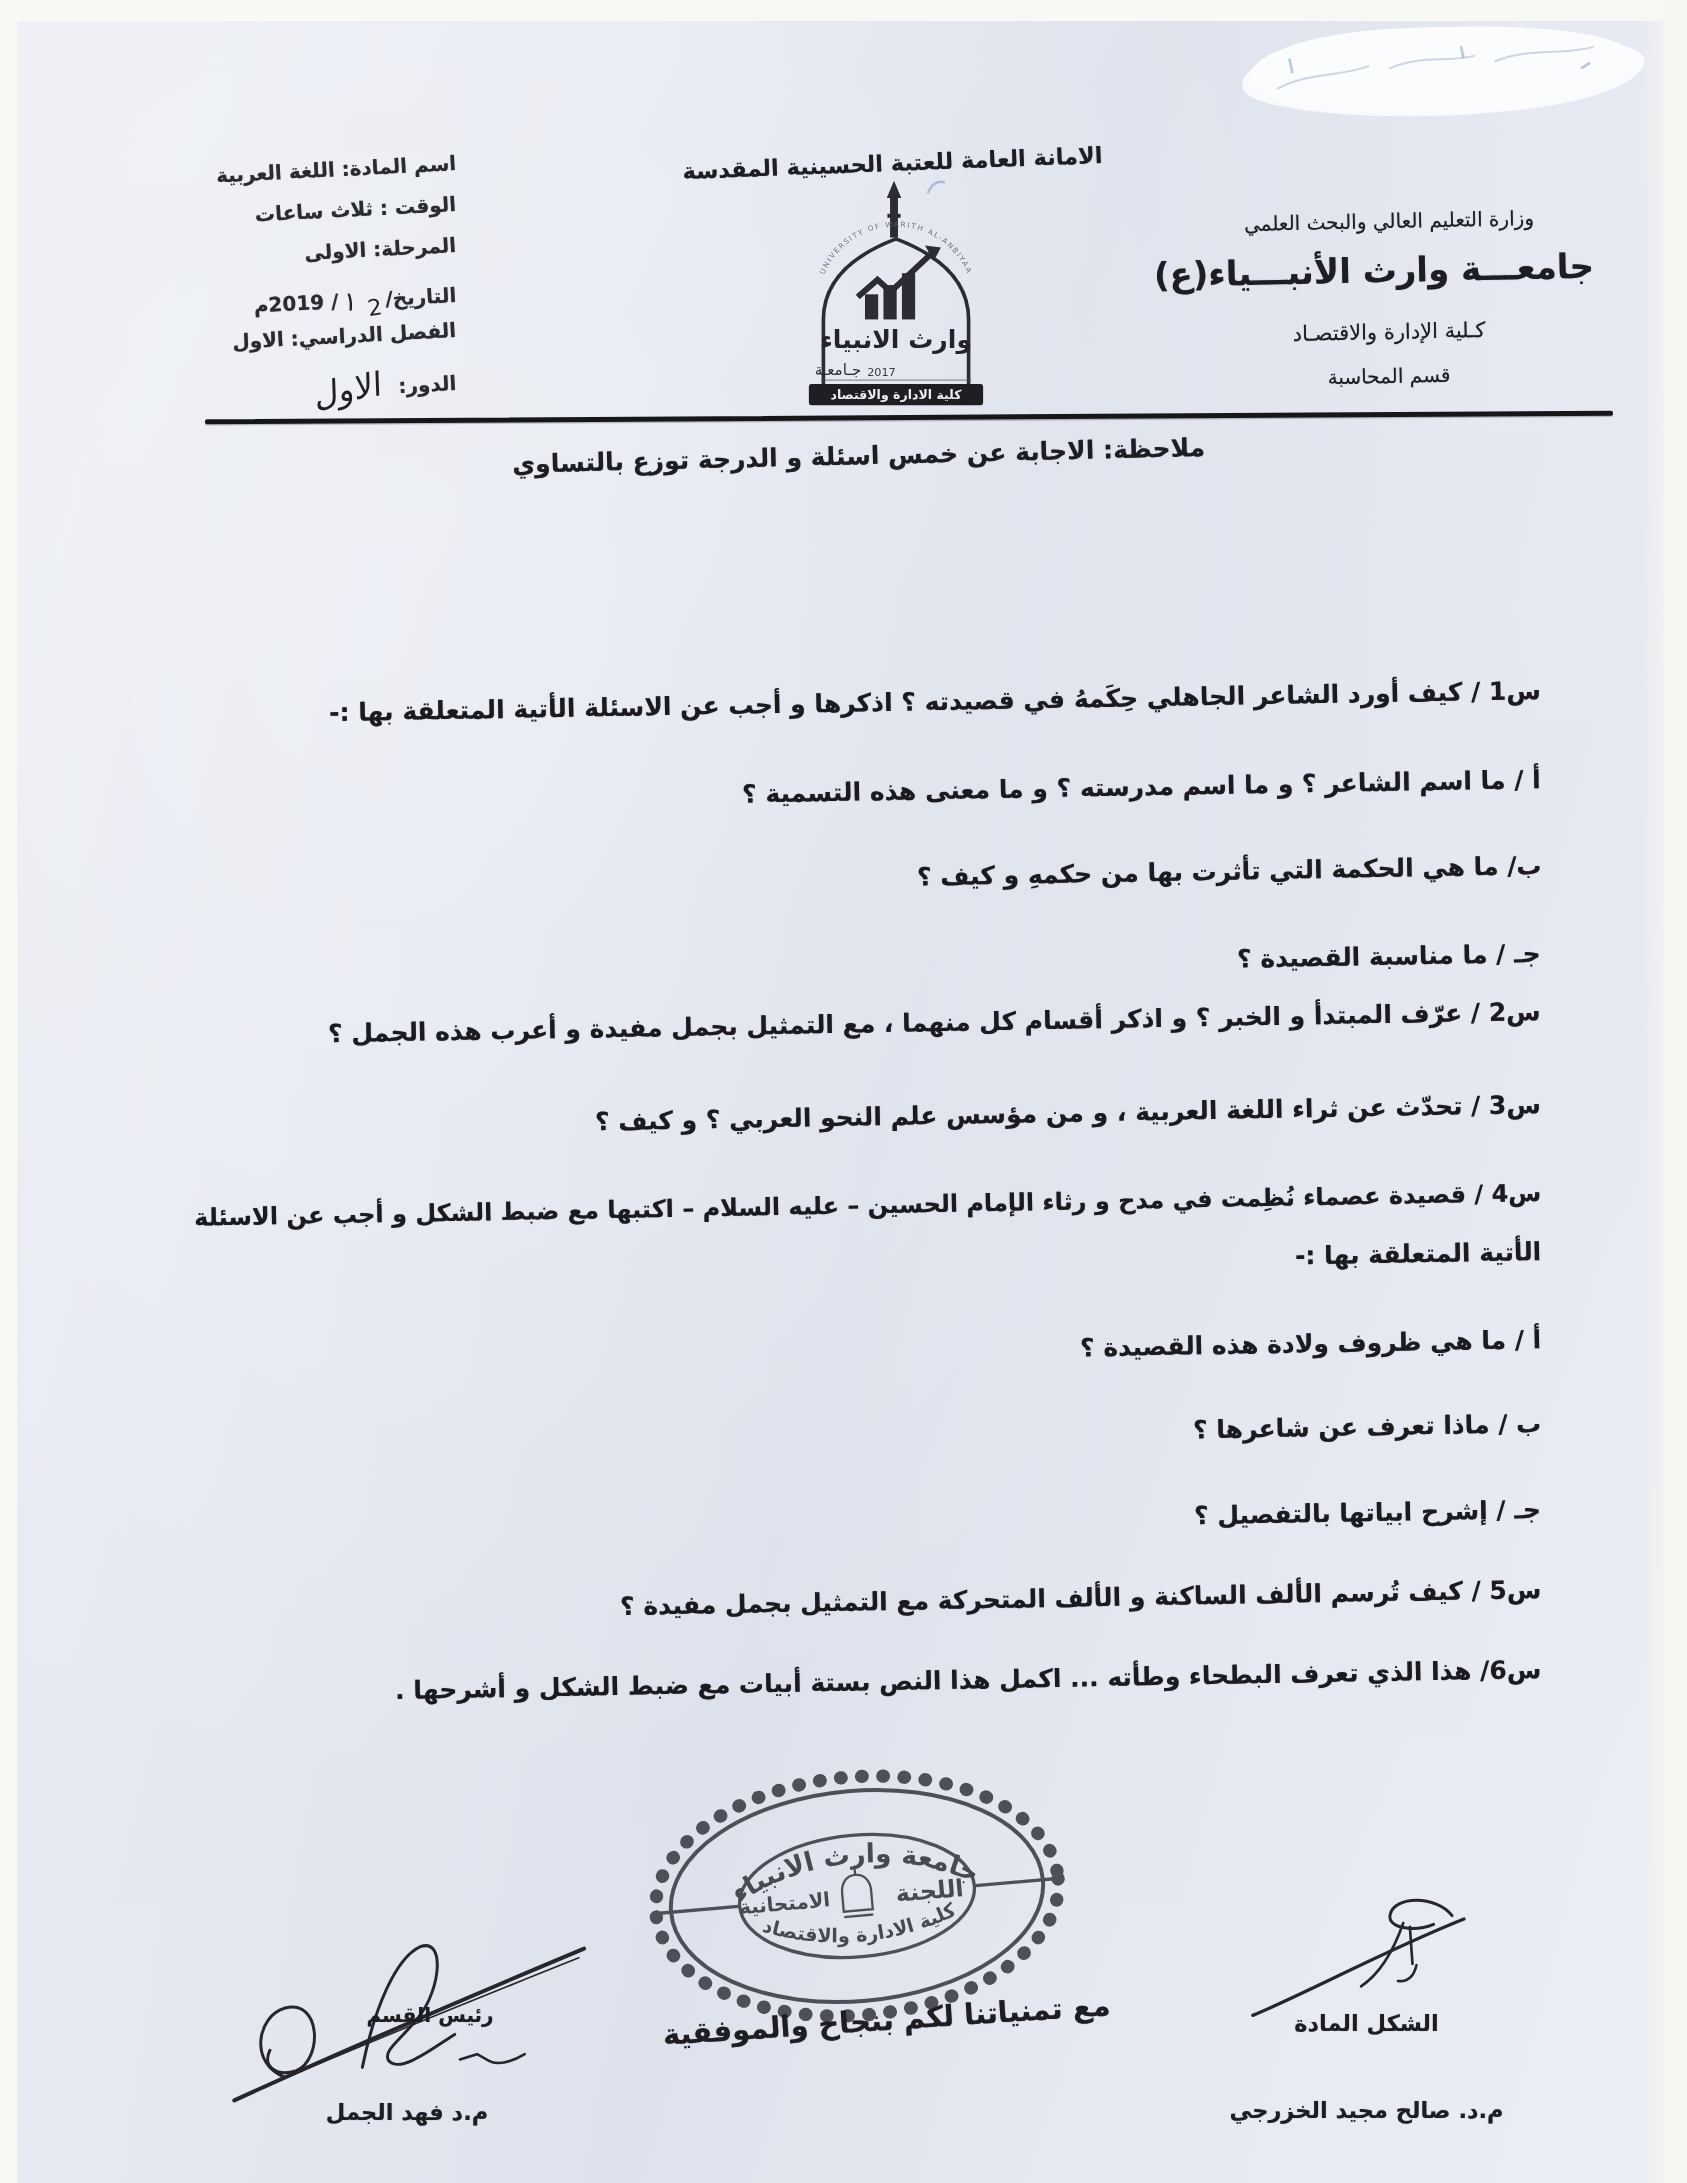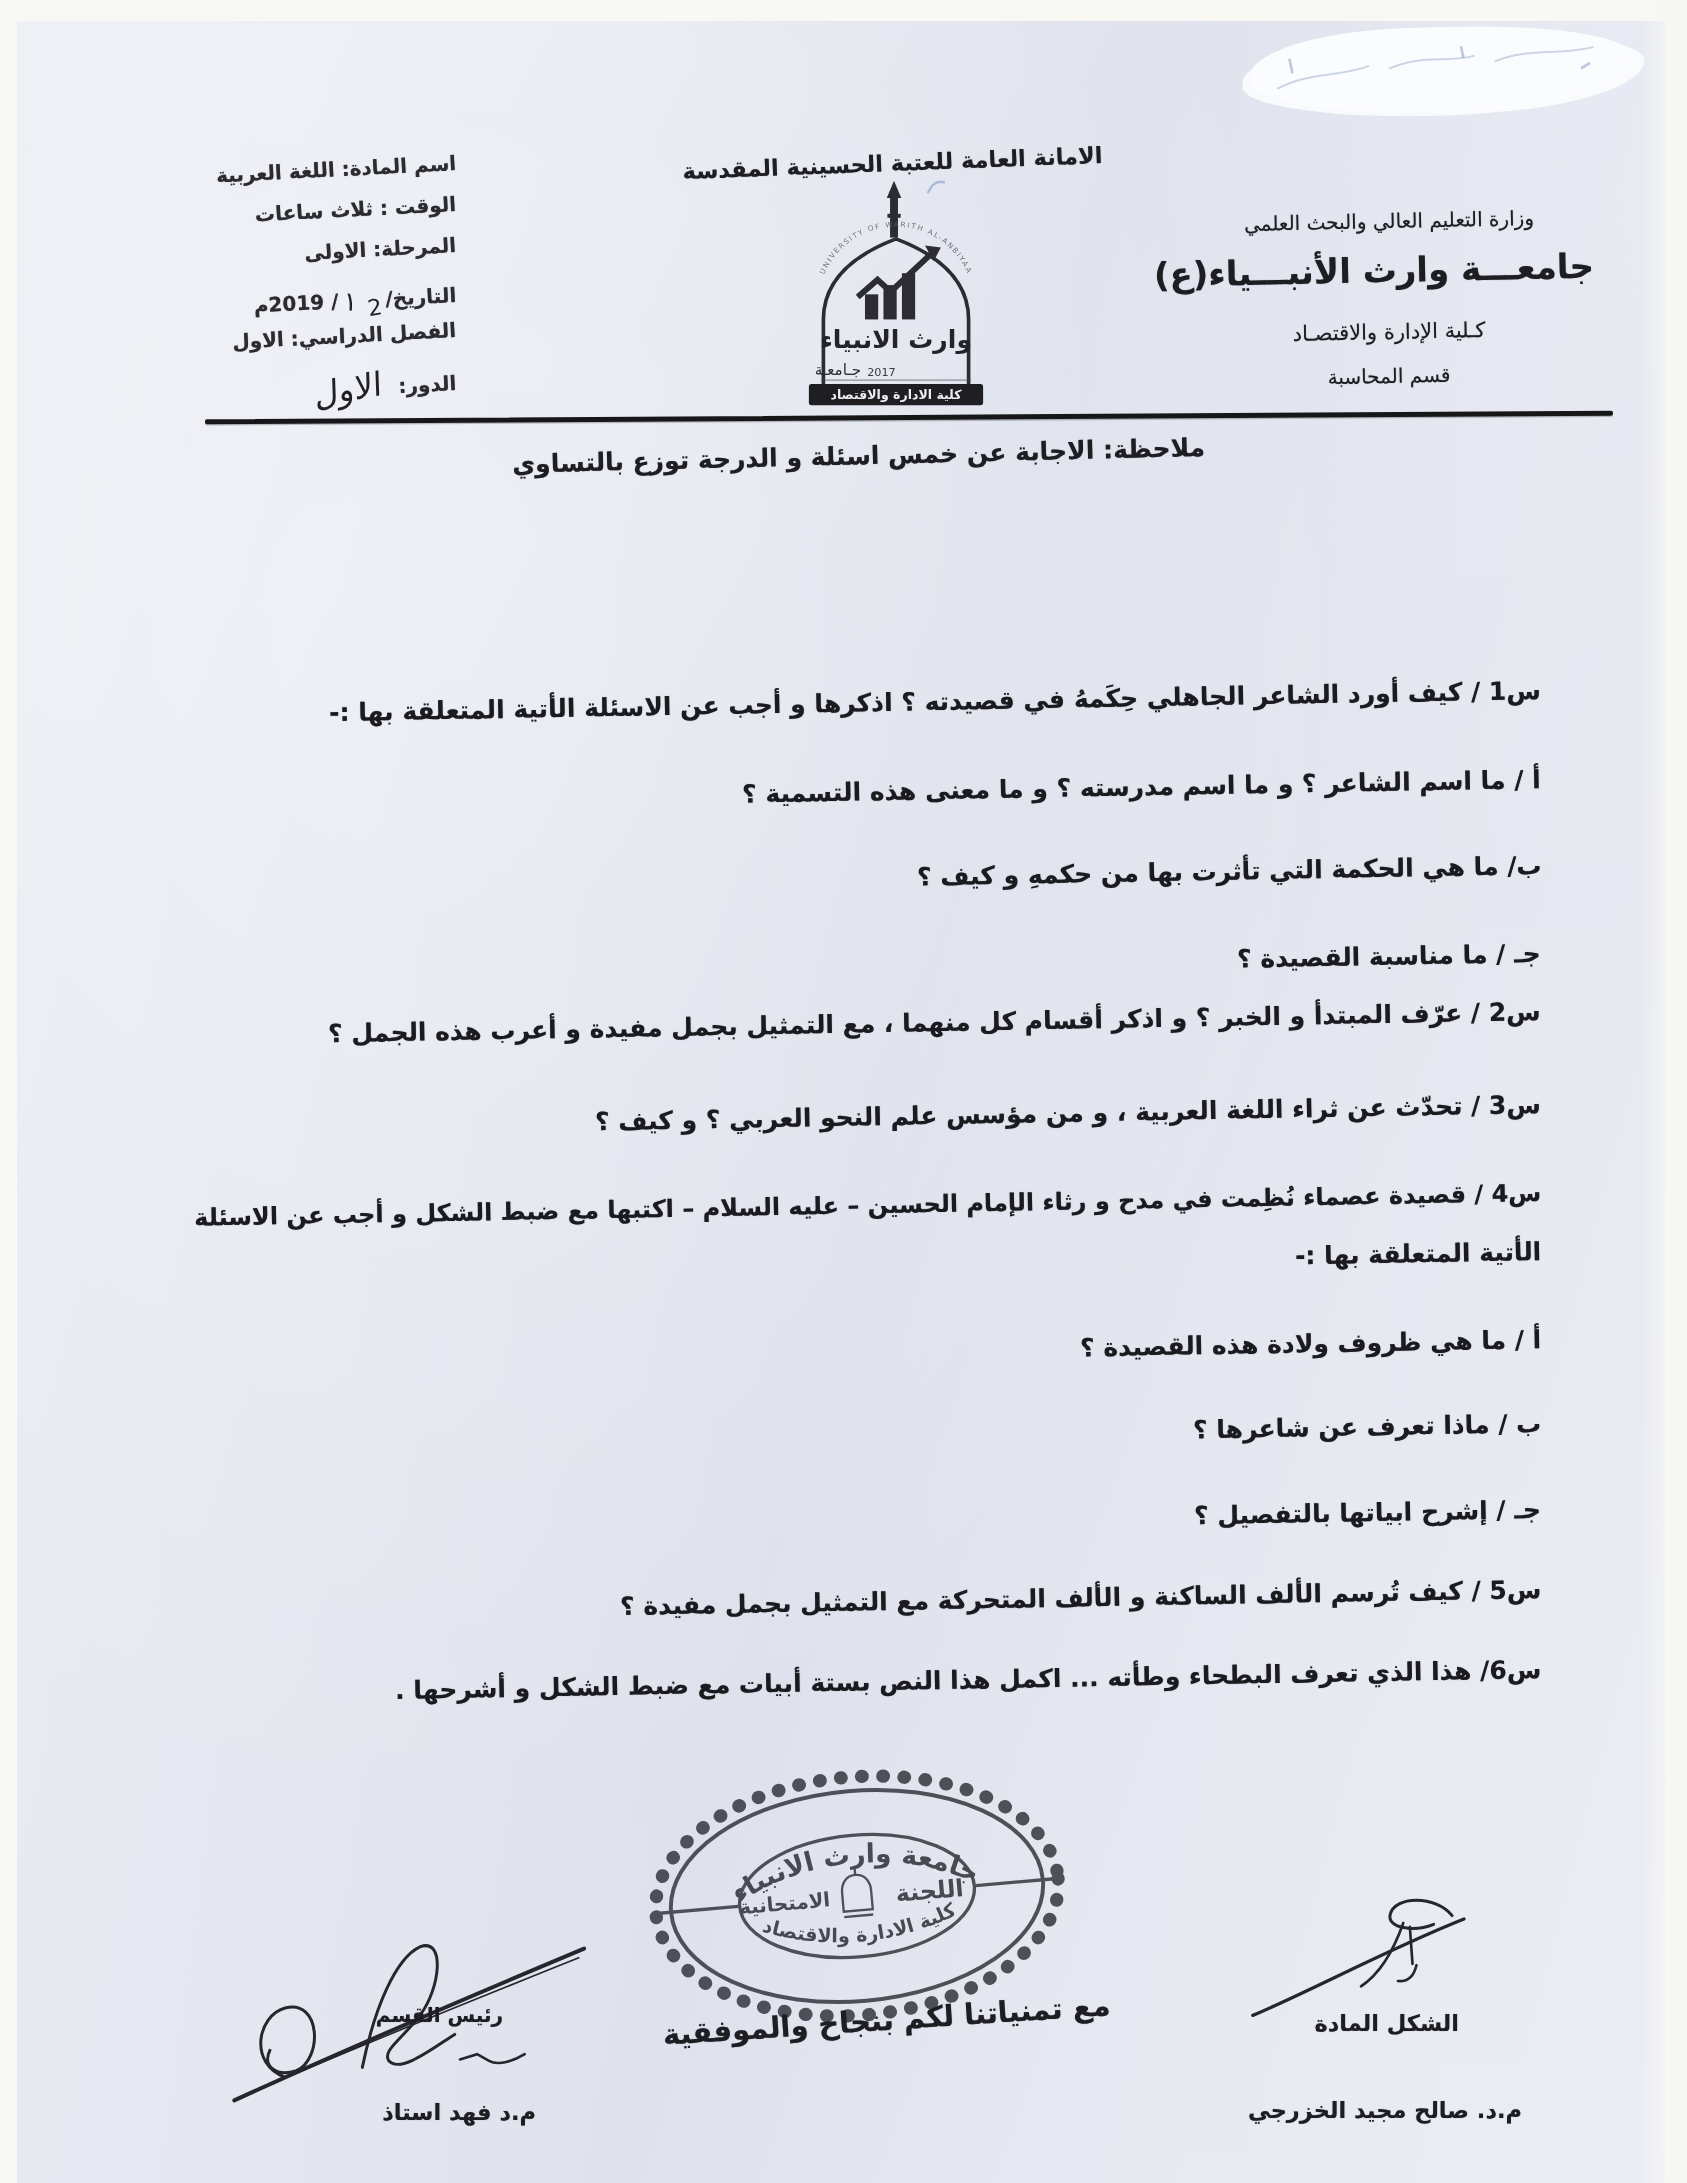--- a/index.html
+++ b/index.html
@@ -24,21 +24,21 @@
   .hand-day{font-size:22.5px;position:relative;top:9.3px;margin:0 4px;transform:rotate(-6deg);}
   .hand-month{font-size:26.5px;position:relative;top:2.6px;margin:0 5.3px;transform:rotate(7deg);}
   .hand-round{font-size:33px;position:relative;top:5.3px;transform:rotate(-7deg) skewX(-8deg);
        letter-spacing:-1.3px;margin-right:9.3px;}
   .rule{position:absolute;left:205px;top:415px;width:1408px;height:4.6px;background:#17171a;
        border-radius:2px;transform:rotate(-0.35deg);box-shadow:0 1.3px 0.7px rgba(20,20,20,.25);}
   .note{left:543px;top:441px;width:662px;text-align:center;font-size:25px;font-weight:bold;
        transform:rotate(-1.4deg);}
   .q-line{right:146px;font-size:25px;font-weight:bold;letter-spacing:-0.3px;
        transform-origin:right center;transform:rotate(-1.05deg);color:#1b1b1f;}
-  .sig-caption{position:absolute;direction:rtl;text-align:right;font-weight:bold;
+  .sig-caption{position:absolute;direction:rtl;text-align:center;font-weight:bold;
        text-shadow:0 0 0.9px rgba(25,25,40,.5);}
   .smudge{position:absolute;left:1250px;top:26.5px;width:384px;height:86px;
        background:#fbfcfe;border-radius:48% 60% 55% 65%/60% 50% 70% 55%;
        box-shadow:13.2px 4px 0 -2.6px #fafbfd, -12px 6.6px 0 -4px #f9fafc;transform:rotate(-2deg);}
   svg text{font-family:"DejaVu Sans",sans-serif;}
 </style>
 </head>
 <body>
 
 <div class="page">
@@ -160,21 +160,21 @@
   <svg style="position:absolute;left:222px;top:1909px" width="377" height="198" viewBox="0 0 570 300">
     <g stroke="#26262c" fill="none" stroke-linecap="round">
       <path d="M95 255 C40 235 52 162 95 150 C150 136 152 228 112 245 C82 255 60 238 72 214" stroke-width="4.5"></path>
       <path d="M212 240 C230 152 262 74 300 57 C338 44 330 120 300 160 C272 198 242 214 252 230 C270 250 320 210 352 190" stroke-width="4.5"></path>
       <path d="M18 290 C180 216 400 122 548 60" stroke-width="6"></path>
       <path d="M30 284 C190 214 400 130 540 74" stroke-width="2.5"></path>
       <path d="M360 228 l26 -8 l18 10 c14 8 38 0 54 -10" stroke-width="4"></path>
     </g>
   </svg>
   <div class="sig-caption" style="left:357px;top:2003px;width:146px;font-size:20px;">رئيس القسم</div>
-  <div class="sig-caption" style="left:278px;top:2099px;width:258px;font-size:22.5px;">م.د فهد استاذ</div>
+  <div class="sig-caption" style="left:278px;top:2099px;width:258px;font-size:22.5px;">م.د فهد الجمل</div>
 
   <svg style="position:absolute;left:1234px;top:1886px" width="258" height="132" viewBox="0 0 390 200">
     <g stroke="#26262c" fill="none" stroke-linecap="round">
       <path d="M330 45 C306 14 242 14 236 44 C232 64 272 70 302 58" stroke-width="4.5"></path>
       <path d="M256 56 C242 96 222 132 192 152" stroke-width="4"></path>
       <path d="M266 62 L270 118 M276 120 q-6 26 -28 24" stroke-width="4"></path>
       <path d="M28 196 C110 162 232 96 348 50" stroke-width="5"></path>
     </g>
   </svg>
   <div class="sig-caption" style="left:1274px;top:2010px;width:185px;font-size:22.5px;">الشكل المادة</div>

